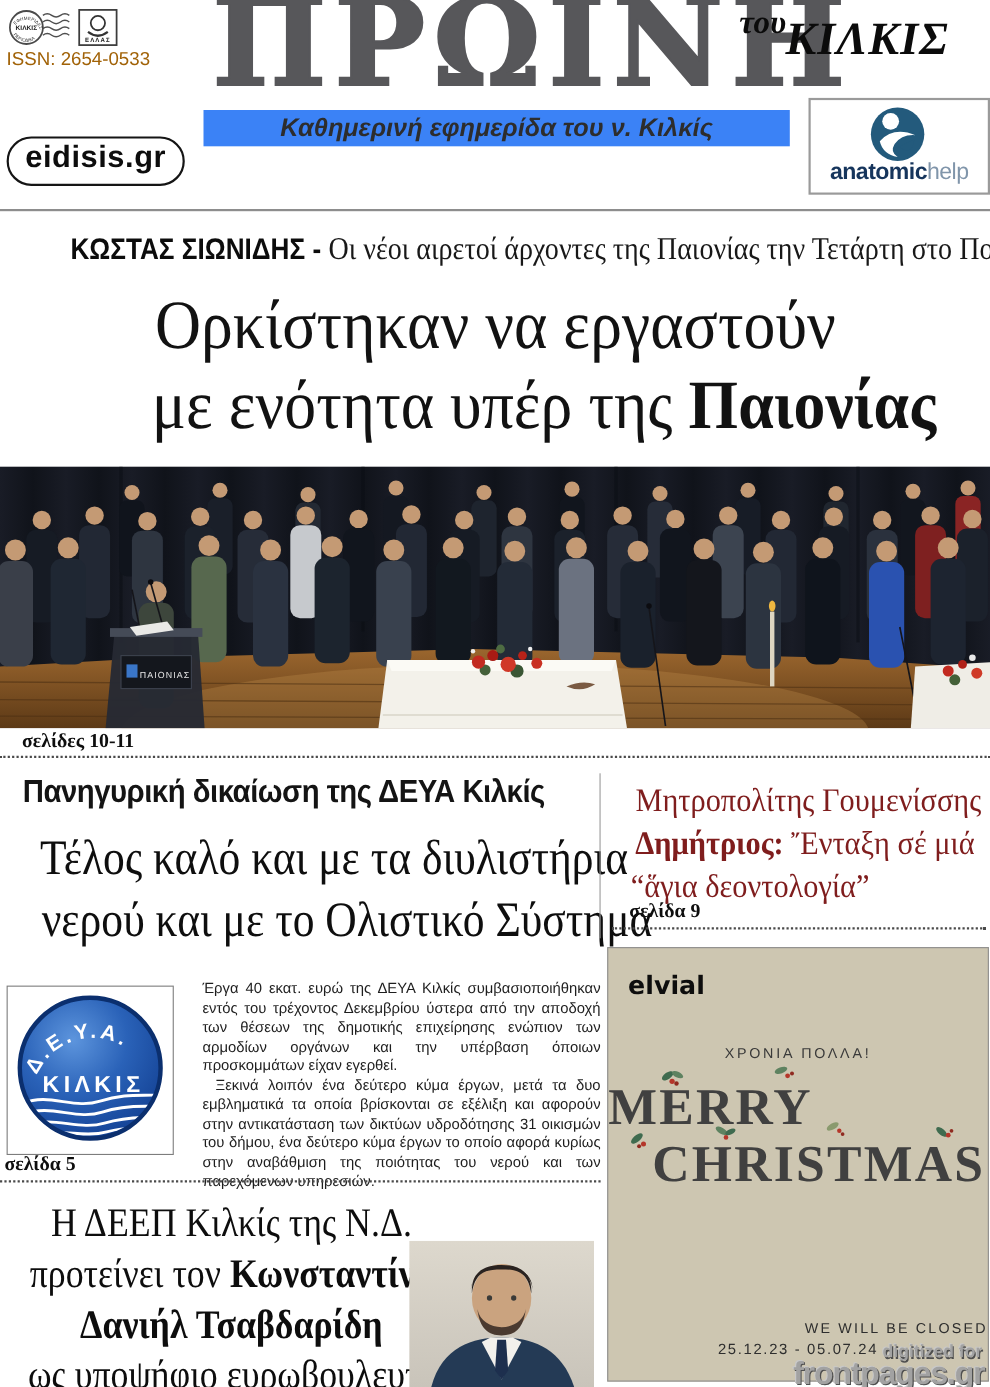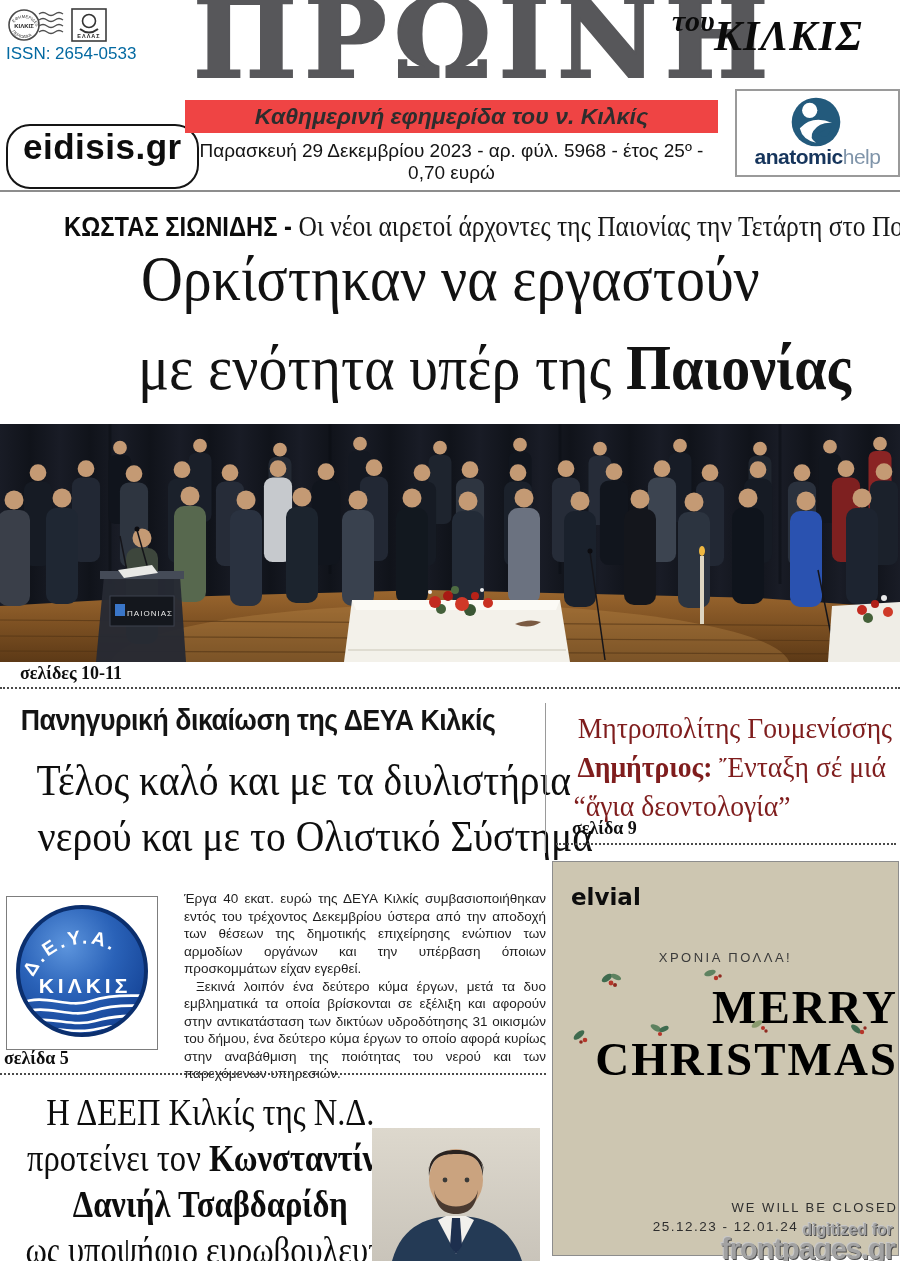--- a/index.html
+++ b/index.html
@@ -6,46 +6,46 @@
   #page{position:relative;width:900px;height:1261px;background:#fff;overflow:hidden;
         font-family:"Liberation Sans",sans-serif;color:#111;}
   .abs{position:absolute;}
   .sans{font-family:"Liberation Sans",sans-serif;}
   .cond{display:inline-block;transform:scaleX(.88);transform-origin:center;white-space:nowrap;}
   .cond92{display:inline-block;transform:scaleX(.92);transform-origin:center;white-space:nowrap;}
   .dotted{height:0;border-top:2px dotted #4a4a4a;}
   .pageref{font-family:"Liberation Serif",serif;font-weight:bold;font-size:18px;color:#0e0e0e;}
 
   
-  #issn{left:6px;top:44px;font-size:17px;color:#0369a1;}
-  #eidisis{left:6px;top:124px;border:2px solid #151515;border-radius:24px;padding:1px 15px 20px;
-           font-size:35px;font-weight:bold;letter-spacing:.5px;color:#0d0d0d;background:#fff;}
+  #issn{left:6px;top:44px;font-size:17px;color:#a16207;}
+  #eidisis{left:6px;top:124px;border:2px solid #151515;border-radius:24px;padding:1px 15px 8px;
+           font-size:28px;font-weight:bold;letter-spacing:.5px;color:#0d0d0d;background:#fff;}
   #masthead{left:193px;top:-16px;font-family:"DejaVu Serif",serif;font-weight:bold;
             font-size:110px;line-height:1;color:#57575a;letter-spacing:7px;
             -webkit-text-stroke:2px #57575a;}
   #mast-tou{left:672px;top:4px;font-family:"Liberation Serif",serif;font-style:italic;
             font-weight:bold;font-size:30px;color:#0b0b0b;}
   #mast-kilkis{left:714px;top:12px;font-family:"Liberation Serif",serif;font-style:italic;
             font-weight:bold;font-size:42px;color:#0b0b0b;letter-spacing:1px;}
-  #subbar{left:185px;top:100px;width:533px;height:33px;background:#ef4444;line-height:33px;
+  #subbar{left:185px;top:100px;width:533px;height:33px;background:#3b82f6;line-height:33px;
           font-style:italic;font-weight:bold;font-size:23px;color:#2d2d2d;text-align:center;}
   #dateline{left:185px;top:140px;width:533px;text-align:center;font-size:19px;color:#141414;}
   #sponsor{left:735px;top:89px;width:161px;height:84px;border:2px solid #9a9a9a;background:#fff;
            text-align:center;}
   #sponsor .txt{position:absolute;left:0;right:0;bottom:6px;font-size:21px;font-weight:bold;letter-spacing:-.5px;}
   #sponsor .a{color:#16355c;} #sponsor .b{color:#8095aa;font-weight:normal;}
   #hdrule{left:0;top:190px;width:900px;height:2px;background:#8d8d8d;}
 
   
   #kicker{left:0;top:210px;width:900px;text-align:center;white-space:nowrap;}
   #kicker .name{font-weight:bold;font-size:27px;font-family:"Liberation Sans",sans-serif;color:#0c0c0c;}
   #kicker .rest{font-family:"Liberation Serif",serif;font-size:29px;color:#181818;}
   .headline{left:0;width:900px;text-align:center;font-family:"Liberation Serif",serif;
             font-size:63px;line-height:1;color:#121212;}
-  #hl1{top:248px;text-align:center;} #hl2{top:337px;padding-left:44px;}
+  #hl1{top:264px;text-align:center;} #hl2{top:337px;padding-left:44px;}
   #leadphoto{left:0;top:424px;}
   #photocap{left:20px;top:663px;}
   #dot1{left:0;top:687px;width:900px;}
 
   
   #deya-head{left:0;top:704px;width:444px;text-align:center;font-weight:bold;font-size:29px;
              color:#141414;letter-spacing:-.5px;}
   .deya-sub{left:0;width:546px;text-align:center;font-family:"Liberation Serif",serif;
             font-size:45px;line-height:1;color:#0e0e0e;}
   #dsub1{top:758px;} #dsub2{top:814px;}
@@ -69,22 +69,22 @@
   #metro b{font-weight:bold;}
   #ref9{left:572px;top:818px;}
   #dot3{left:556px;top:843px;width:340px;}
 
   
   #ad{left:552px;top:861px;width:345px;height:393px;background:#cdc6b1;border:1px solid #8d8d8d;}
   #ad .brand{position:absolute;left:18px;top:22px;font-family:"DejaVu Sans",sans-serif;
              font-weight:bold;font-size:23px;letter-spacing:0;color:#0d0d0d;}
   #ad .greet{position:absolute;left:0;right:0;top:88px;text-align:center;font-size:13px;
              letter-spacing:2.5px;color:#3a3a3a;}
-  #ad .xmas{position:absolute;left:0;right:0;text-align:right;font-family:"Liberation Serif",serif;
-            font-weight:bold;color:#000000;letter-spacing:2px;font-size:47px;line-height:1;}
+  #ad .xmas{position:absolute;left:0;right:0;text-align:left;font-family:"Liberation Serif",serif;
+            font-weight:bold;color:#404040;letter-spacing:2px;font-size:47px;line-height:1;}
   #ad #merry{top:122px;} #ad #christmas{top:174px;padding-left:40px;}
   #ad .closed{position:absolute;left:0;right:0;top:338px;text-align:right;font-size:13px;
               letter-spacing:2px;color:#2e2e2e;}
   #ad .dates{position:absolute;left:0;right:0;top:357px;text-align:center;font-size:13.5px;
              letter-spacing:1.5px;color:#2e2e2e;}
   .sprig{position:absolute;width:22px;height:17px;}
 
   
   .wm{position:absolute;color:#a2a2a2;font-weight:bold;
       text-shadow:1px 1px 0 #4f4f4f,-1px -1px 0 #c8c8c8;line-height:1;}
@@ -125,21 +125,20 @@
 
   <div class="abs" id="issn">ISSN: 2654-0533</div>
 
   <div class="abs" id="eidisis">eidisis.gr</div>
 
   <div class="abs" id="masthead">ΠΡΩΙΝΗ</div>
   <div class="abs" id="mast-tou">του</div>
   <div class="abs" id="mast-kilkis">ΚΙΛΚΙΣ</div>
 
   <div class="abs" id="subbar">Καθημερινή εφημερίδα του ν. Κιλκίς</div>
-  <div class="abs" id="dateline">Παρασκευή 29 Δεκεμβρίου 2023  -  αρ. φύλ. 5968  -  έτος 25º -  0,70 ευρώ</div>
 
   <div class="abs" id="sponsor">
     <svg class="abs" style="left:52px;top:4px" width="54" height="54" viewBox="0 0 60 60">
       <circle cx="30" cy="30" r="27" fill="#235a7c"></circle>
       <circle cx="23" cy="17" r="8.5" fill="#fff"></circle>
       <path d="M12,37 Q 26,22 48,31 Q 34,30 27,40 Q 22,48 30,53 Q 15,50 12,37 Z" fill="#fff"></path>
       <path d="M31,43 L47,35 Q 45,52 31,43 Z" fill="#235a7c"></path>
     </svg>
     <div class="txt"><span class="a">anatomic</span><span class="b">help</span></div>
   </div>
@@ -408,19 +407,19 @@
       <circle cx="14" cy="10" r="2" fill="#b5362a"></circle>
         <circle cx="17" cy="13" r="1.7" fill="#8f2a20"></circle>
     </svg>
     <svg class="sprig" style="left:296px;top:160px" viewBox="0 0 22 17">
       <ellipse cx="7" cy="7" rx="6" ry="2.8" transform="rotate(40 7 7)" fill="#3f6b4f"></ellipse>
       <circle cx="13" cy="10" r="2.2" fill="#b5362a"></circle>
         <circle cx="16" cy="6" r="1.7" fill="#8f2a20"></circle>
     </svg>
 
     <div class="closed">WE WILL BE CLOSED</div>
-    <div class="dates">25.12.23 - 12.01.24</div>
+    <div class="dates">25.12.23 - 05.07.24</div>
   </div>
 
   <div class="wm sans" id="wm1">digitized for</div>
   <div class="wm sans" id="wm2">frontpages.gr</div>
 
 </div>
 
 </body></html>

